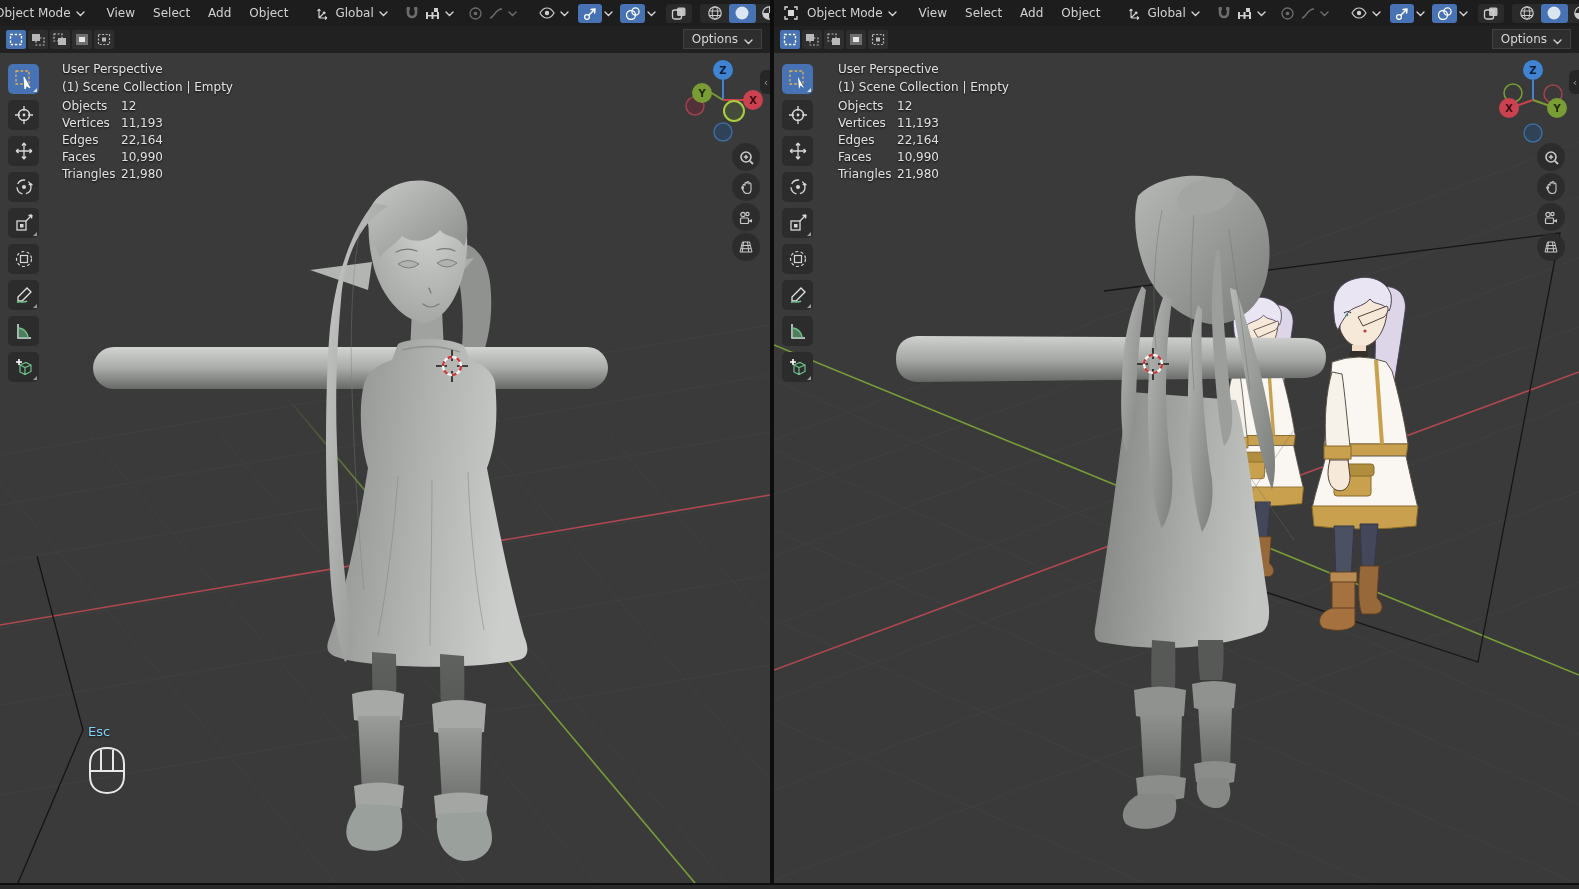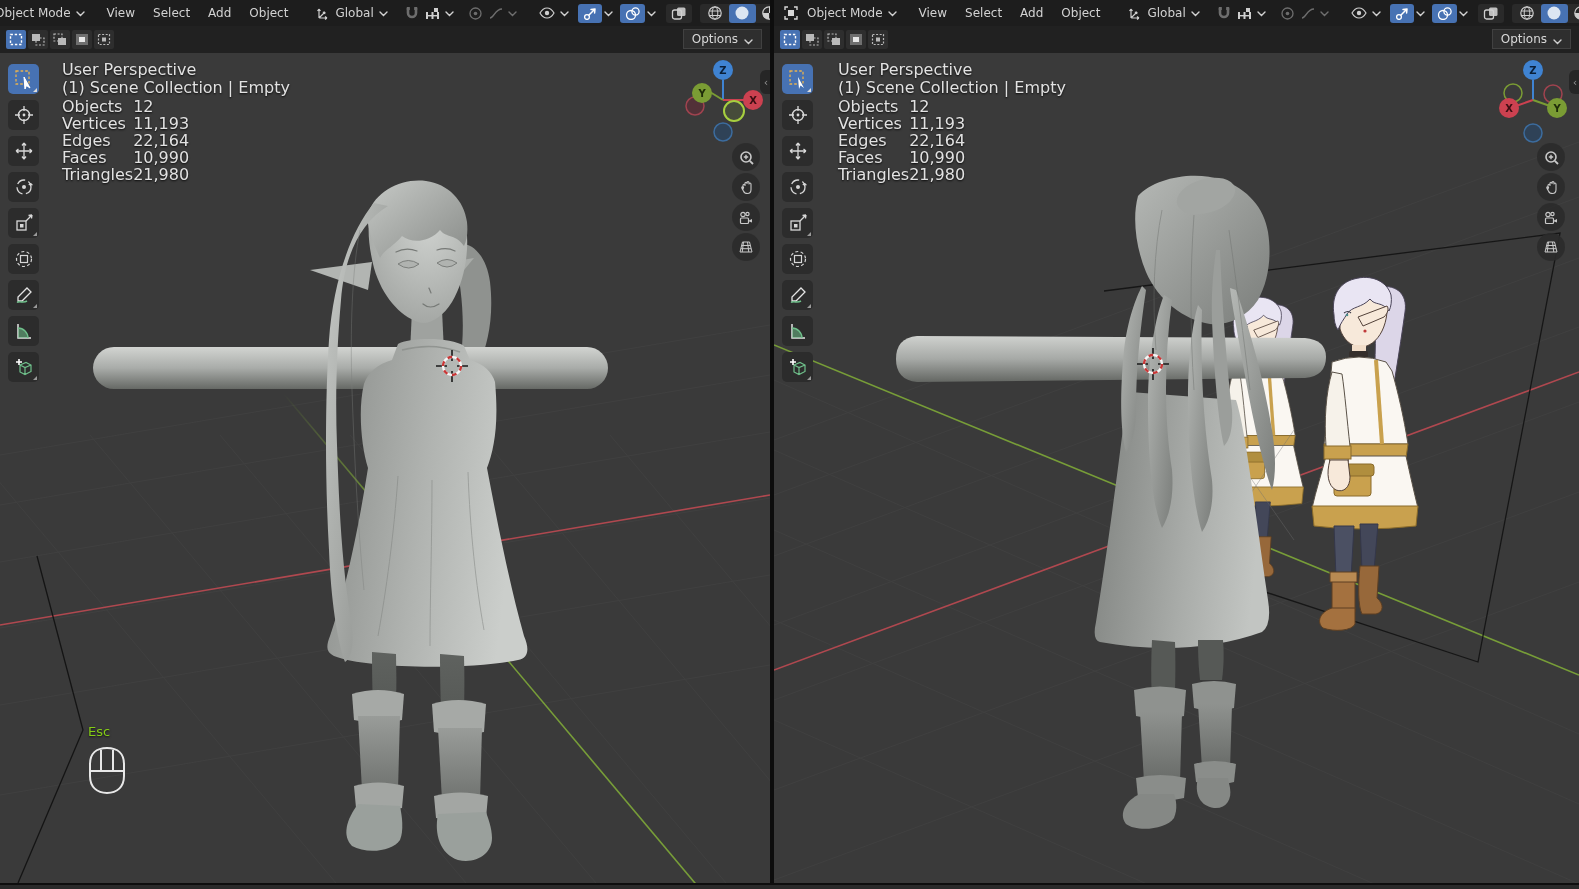--- a/index.html
+++ b/index.html
@@ -24,31 +24,31 @@
 .selmodes{position:absolute;left:6px;top:4px;display:flex;gap:2px}
 .smb{width:20px;height:19px;background:#2e2e2e;border-radius:2px;display:flex;align-items:center;justify-content:center}
 .smb.on{background:#4772b3}
 .optbtn{position:absolute;right:8px;top:3px;height:20px;padding:0 8px;background:#2e2e2e;border:1px solid #414141;border-radius:0;display:flex;align-items:center;gap:6px;color:#d8d8d8;font-size:12px}
 
 .toolbar{position:absolute;left:8px;top:64px;display:flex;flex-direction:column;z-index:4}
 .tb{width:31px;height:30px;margin-bottom:6px;background:#2c2c2c;border-radius:5px;display:flex;align-items:center;justify-content:center;position:relative}
 .tb.on{background:#4772b3}
 .tb .cornr{position:absolute;right:2px;bottom:2px;width:0;height:0;border-left:4px solid transparent;border-bottom:4px solid #9a9a9a}
 
-.ostats{position:absolute;color:#e2e2e2;font-size:16px;z-index:3;text-shadow:0 1px 2px rgba(0,0,0,.85);line-height:17px}
+.ostats{position:absolute;color:#e2e2e2;font-size:12px;z-index:3;text-shadow:0 1px 2px rgba(0,0,0,.85);line-height:17px}
 .ostats .h{margin-bottom:1px}
 .ostats table{border-collapse:collapse;margin-top:2px}
 .ostats td{padding:0;line-height:17px}
 .ostats td.l{min-width:59px}
 
 .gizmo{position:absolute;z-index:4}
 .navbtn{position:absolute;width:28px;height:28px;border-radius:50%;background:rgba(43,43,43,.9);display:flex;align-items:center;justify-content:center;z-index:4}
 .collapsetab{position:absolute;right:-2px;top:70px;width:12px;height:24px;background:#262626;border-radius:6px 0 0 6px;color:#909090;font-size:11px;display:flex;align-items:center;justify-content:center;z-index:4}
 
-.eschint{position:absolute;left:88px;top:724px;z-index:3;color:#84cc16;font-size:13px;text-shadow:0 1px 2px rgba(0,0,0,.7)}
+.eschint{position:absolute;left:88px;top:724px;z-index:3;color:#7dd3fc;font-size:13px;text-shadow:0 1px 2px rgba(0,0,0,.7)}
 </style>
 </head>
 <body>
 
 <svg width="0" height="0" style="position:absolute">
 <defs>
 <g id="icon-chev">
         <path d="M1,7 L4.5,10.5 L8,7" stroke="currentColor" stroke-width="1.4" fill="none" stroke-linecap="round"></path>
       </g>
 <g id="icon-magnet">

